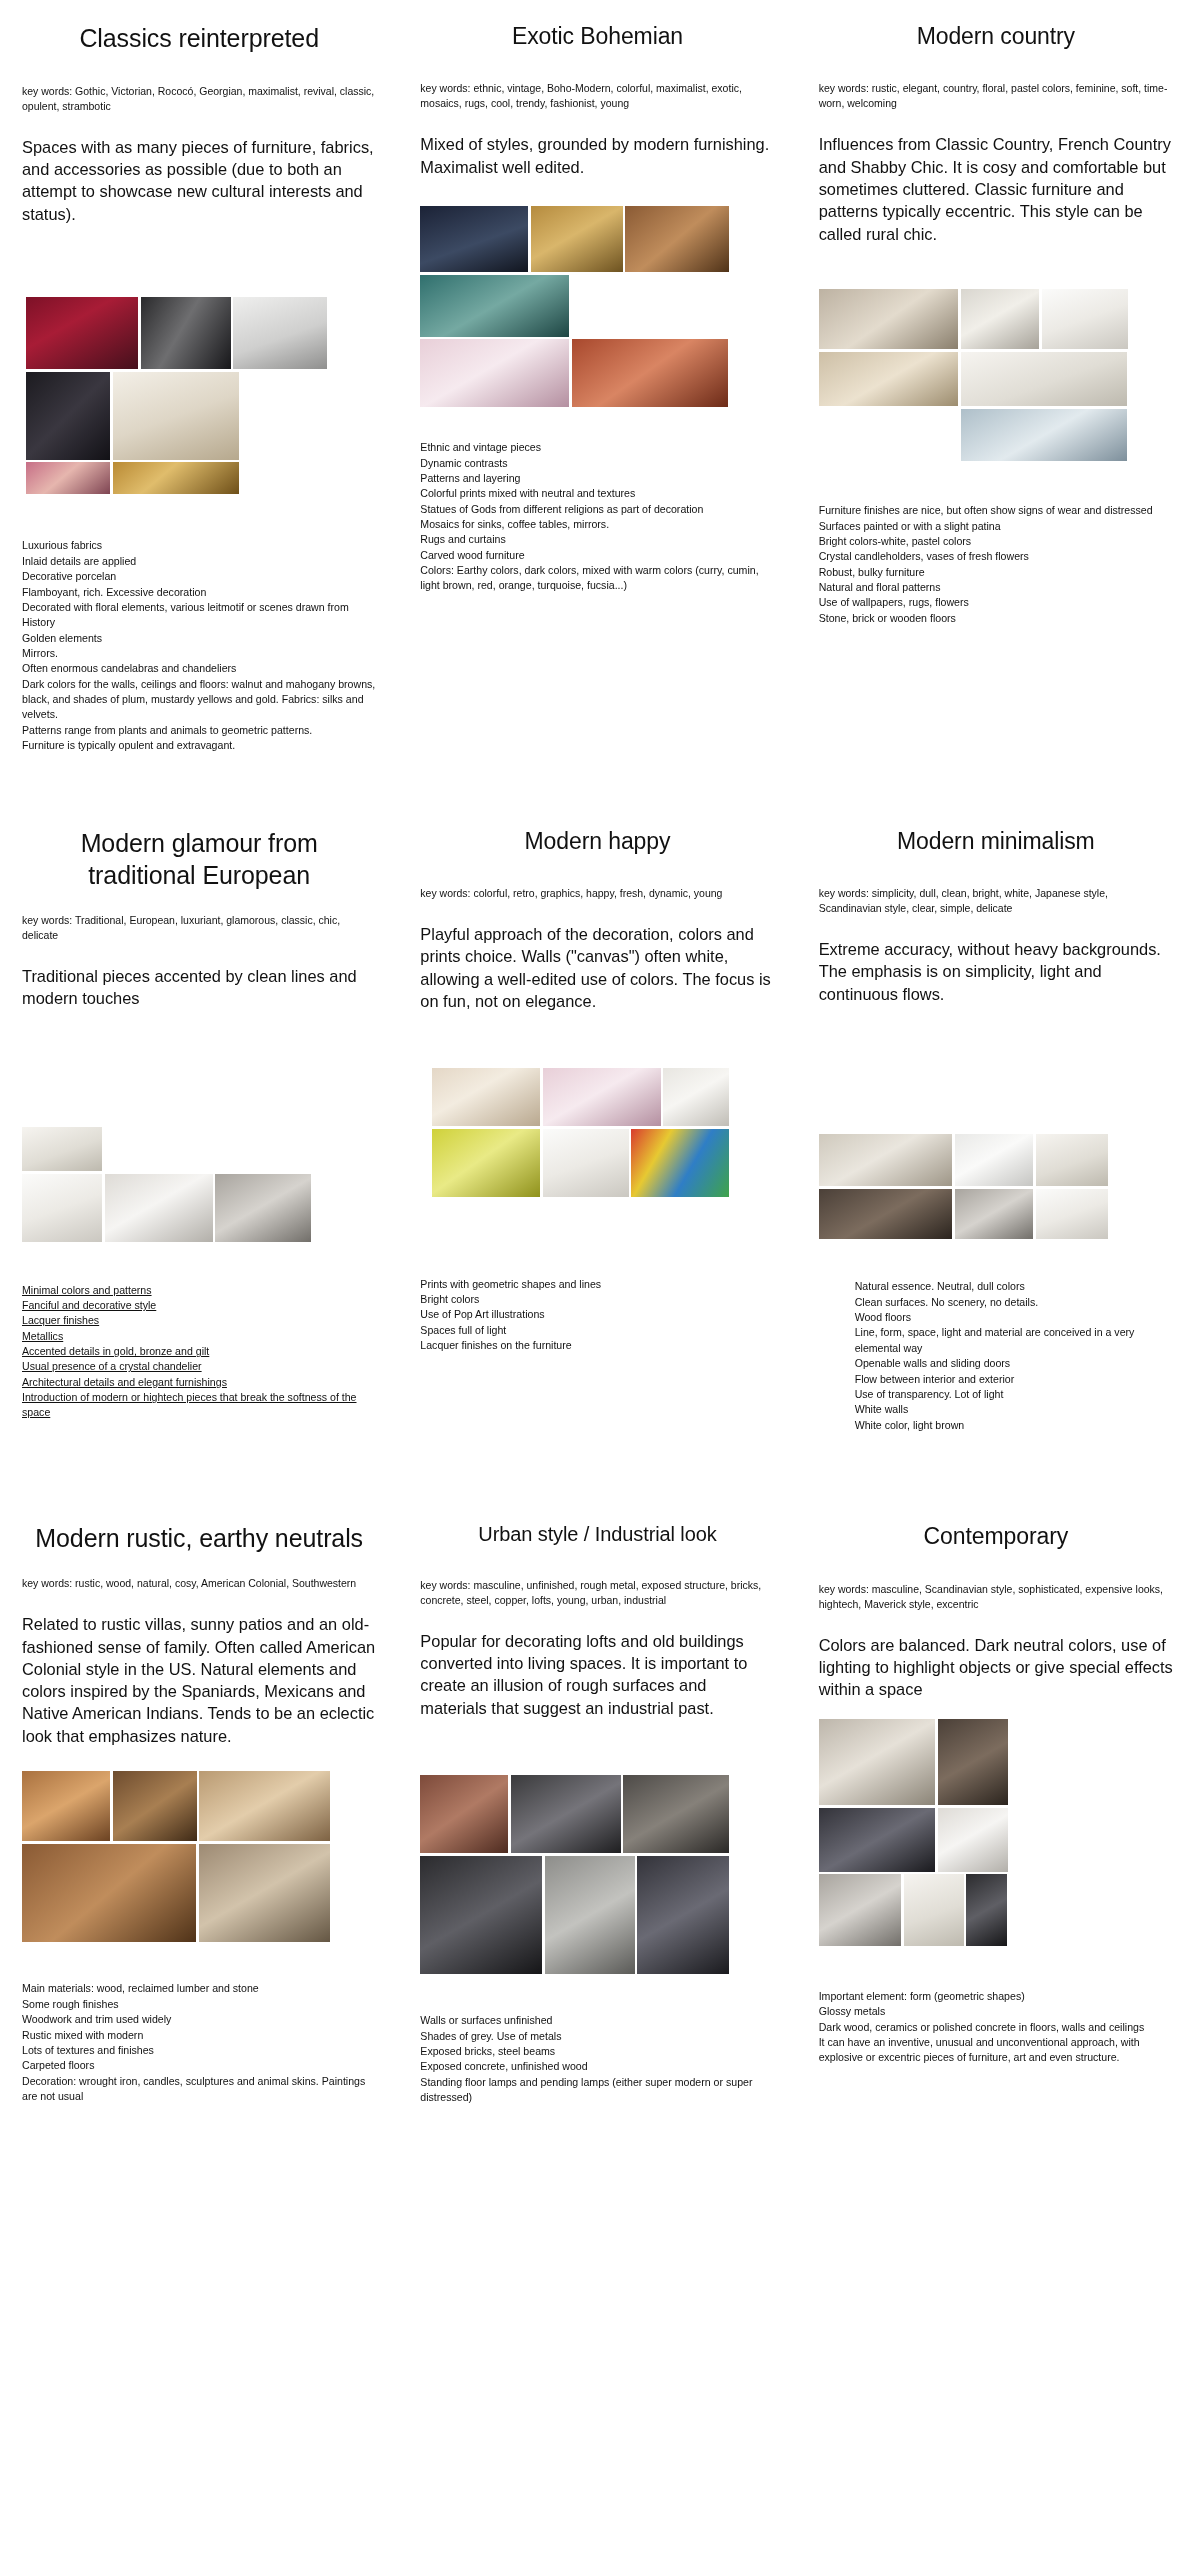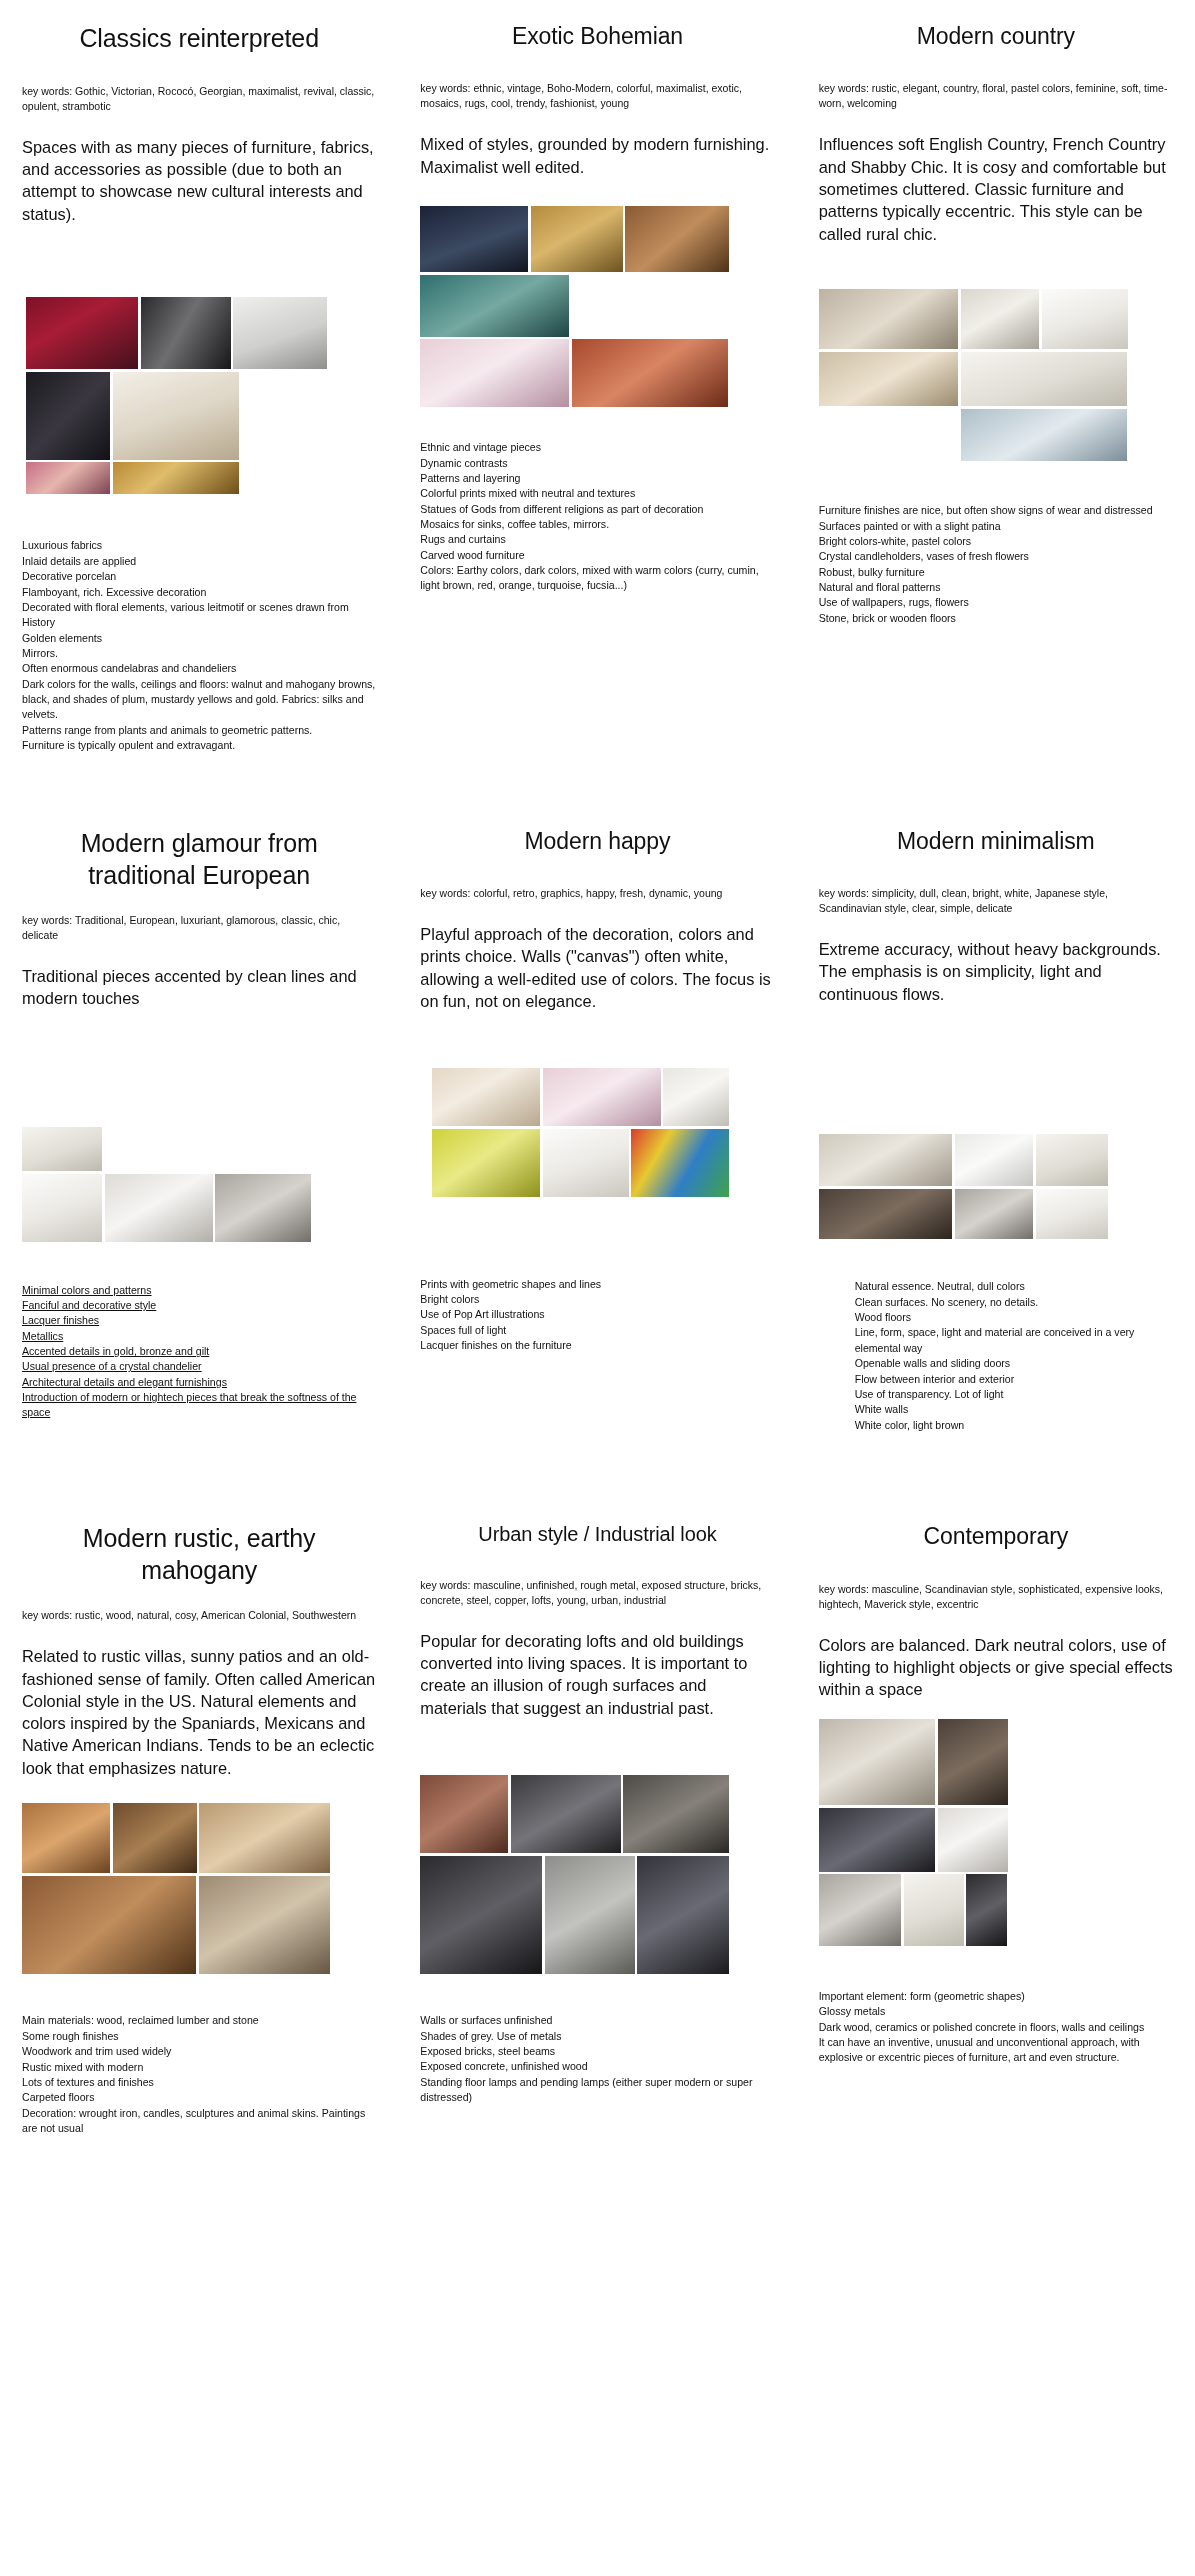--- a/index.html
+++ b/index.html
@@ -189,21 +189,21 @@
 Carved wood furniture
 Colors: Earthy colors, dark colors, mixed with warm colors (curry, cumin, light brown, red, orange, turquoise, fucsia...)</li>
       </ul>
     </div>
 
     <div class="panel">
       <h2 class="panel-title t1-title" style="font-size:23px;">Modern country</h2>
       <div class="gapA"></div>
       <p class="keywords">key words:  rustic, elegant, country, floral, pastel colors, feminine, soft, time-worn, welcoming</p>
       <div class="gapB"></div>
-      <p class="desc">Influences soft English Country, French Country and Shabby Chic. It is cosy and comfortable but sometimes cluttered. Classic furniture and patterns typically eccentric. This style can be called rural chic.</p>
+      <p class="desc">Influences from Classic Country, French Country and Shabby Chic. It is cosy and comfortable but sometimes cluttered. Classic furniture and patterns typically eccentric. This style can be called rural chic.</p>
 
       <div class="collage" style="height:189px;margin-top:44px;">
         <div class="ph p-stone" style="left:0px;top:0px;width:139px;height:60px;"></div>
         <div class="ph p-greykit" style="left:142px;top:0px;width:78px;height:60px;"></div>
         <div class="ph p-white" style="left:223px;top:0px;width:86px;height:60px;"></div>
         <div class="ph p-beige" style="left:0px;top:63px;width:139px;height:54px;"></div>
         <div class="ph p-lightrm" style="left:142px;top:63px;width:166px;height:54px;"></div>
         <div class="ph p-softblue" style="left:142px;top:120px;width:166px;height:52px;"></div>
       </div>
 
@@ -299,21 +299,21 @@
 Use of transparency. Lot of light
 White walls
 White color, light brown</li>
       </ul>
     </div>
   </div>
 
   <div class="row r3" style="margin-top:74px;">
 
     <div class="panel">
-      <h2 class="panel-title">Modern rustic, earthy mahogany</h2>
+      <h2 class="panel-title">Modern rustic, earthy neutrals</h2>
       <div class="gapB"></div>
       <p class="keywords">key words:  rustic, wood, natural, cosy, American Colonial, Southwestern</p>
       <div class="gapB"></div>
       <p class="desc">Related to rustic villas, sunny patios and an old-fashioned sense of family. Often called American Colonial style in the US. Natural elements and colors inspired by the Spaniards, Mexicans and Native American Indians. Tends to be an eclectic look that emphasizes nature.</p>
 
       <div class="collage" style="height:183px;margin-top:24px;">
         <div class="ph p-sw" style="left:0px;top:0px;width:88px;height:70px;"></div>
         <div class="ph p-plank2" style="left:91px;top:0px;width:84px;height:70px;"></div>
         <div class="ph p-kitchenw" style="left:177px;top:0px;width:131px;height:70px;"></div>
         <div class="ph p-wood" style="left:0px;top:73px;width:174px;height:98px;"></div>

